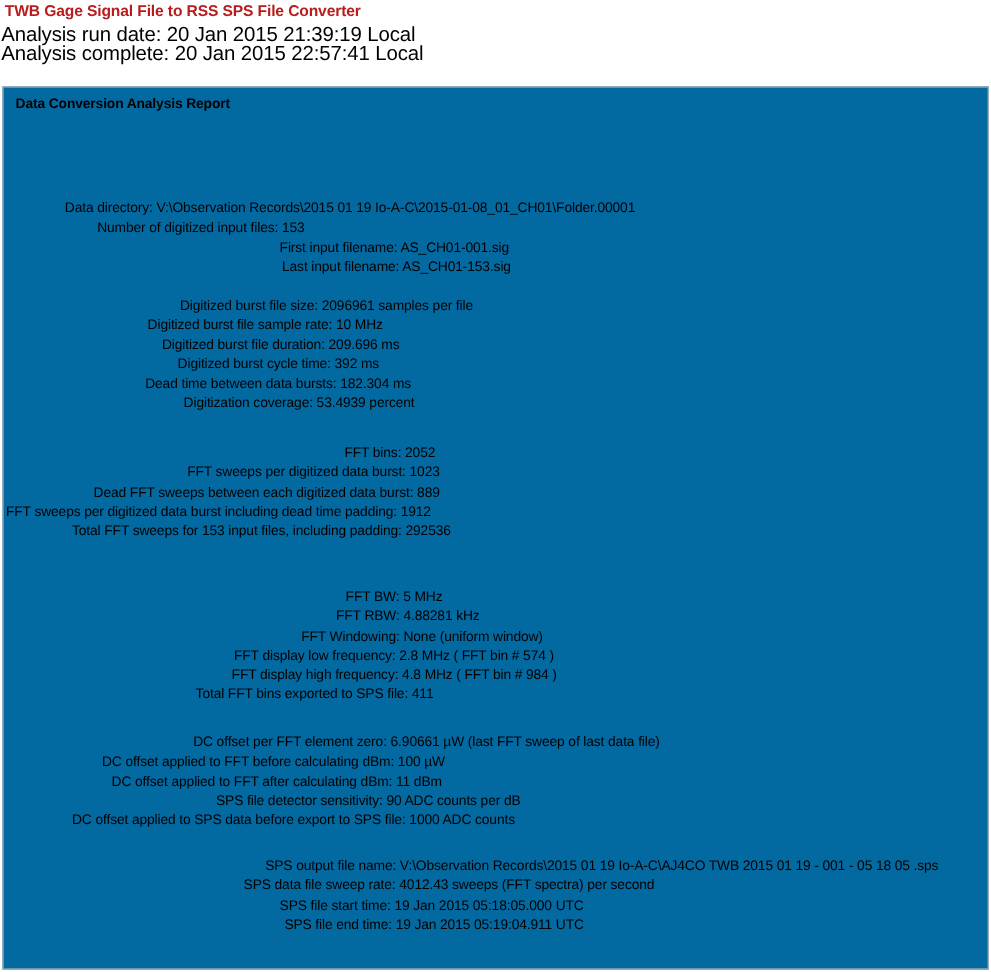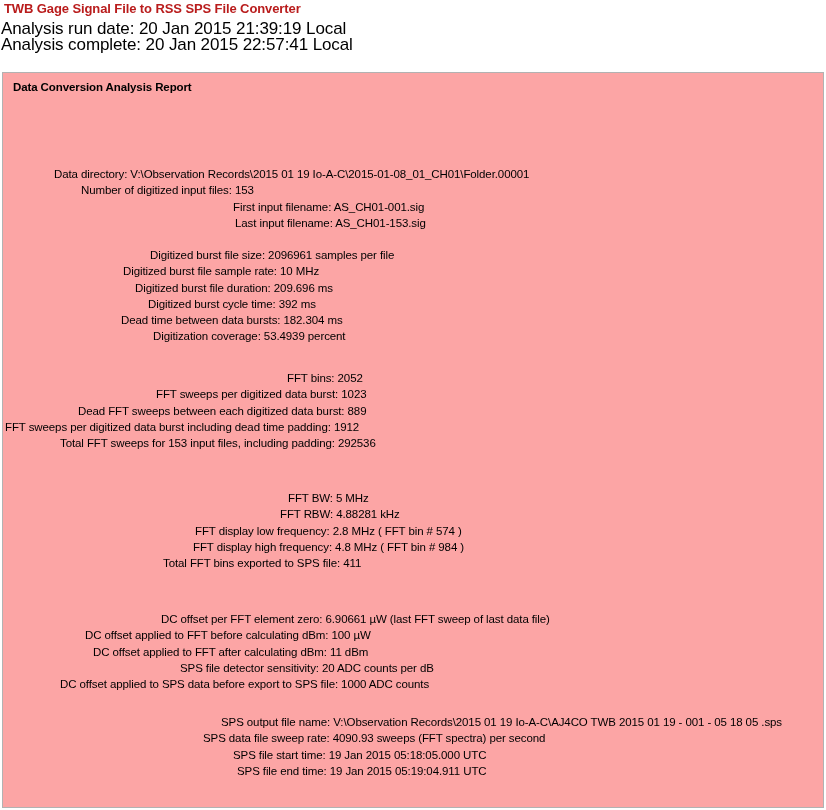--- a/index.html
+++ b/index.html
@@ -15,21 +15,21 @@
     letter-spacing:-0.1px;white-space:pre;
   }
   .hdr-line{
     position:absolute;left:1px;
     font-size:17px;letter-spacing:-0.1px;white-space:pre;
   }
   #hdr1{top:19px;}
   #hdr2{top:35px;}
   .report-panel{
     position:absolute;left:2px;top:72px;width:820px;height:734px;
-    border:1px solid #b2b2b2;background:#fca5a5;
+    border:1px solid #b2b2b2;background:#0369a1;
   }
   .report-heading{
     position:absolute;left:10px;top:8px;
     font-size:11.5px;font-weight:bold;letter-spacing:-0.1px;white-space:pre;
   }
   .group{position:absolute;left:0;right:0;}
   .line{
     font-size:11.5px;line-height:16.3px;height:16.3px;
     letter-spacing:-0.1px;white-space:pre;
   }
@@ -67,32 +67,33 @@
     <div class="line" style="margin-left:284px">FFT bins: 2052</div>
     <div class="line" style="margin-left:153px">FFT sweeps per digitized data burst: 1023</div>
     <div class="line" style="margin-left:75px">Dead FFT sweeps between each digitized data burst: 889</div>
     <div class="line" style="margin-left:2px">FFT sweeps per digitized data burst including dead time padding: 1912</div>
     <div class="line" style="margin-left:57px">Total FFT sweeps for 153 input files, including padding: 292536</div>
   </div>
 
   <div class="group" id="g5">
     <div class="line" style="margin-left:285px">FFT BW: 5 MHz</div>
     <div class="line" style="margin-left:277px">FFT RBW: 4.88281 kHz</div>
+    <div class="line" style="margin-left:248px">FFT Windowing: None (uniform window)</div>
     <div class="line" style="margin-left:192px">FFT display low frequency: 2.8 MHz ( FFT bin # 574 )</div>
     <div class="line" style="margin-left:190px">FFT display high frequency: 4.8 MHz ( FFT bin # 984 )</div>
     <div class="line" style="margin-left:160px">Total FFT bins exported to SPS file: 411</div>
   </div>
 
   <div class="group" id="g6">
     <div class="line" style="margin-left:158px">DC offset per FFT element zero: 6.90661 µW (last FFT sweep of last data file)</div>
     <div class="line" style="margin-left:82px">DC offset applied to FFT before calculating dBm: 100 µW</div>
     <div class="line" style="margin-left:90px">DC offset applied to FFT after calculating dBm: 11 dBm</div>
-    <div class="line" style="margin-left:177px">SPS file detector sensitivity: 20 ADC counts per dB</div>
+    <div class="line" style="margin-left:177px">SPS file detector sensitivity: 90 ADC counts per dB</div>
     <div class="line" style="margin-left:57px">DC offset applied to SPS data before export to SPS file: 1000 ADC counts</div>
   </div>
 
   <div class="group" id="g7">
     <div class="line" style="margin-left:218px">SPS output file name: V:\Observation Records\2015 01 19 Io-A-C\AJ4CO TWB 2015 01 19 - 001 - 05 18 05 .sps</div>
-    <div class="line" style="margin-left:200px">SPS data file sweep rate: 4090.93 sweeps (FFT spectra) per second</div>
+    <div class="line" style="margin-left:200px">SPS data file sweep rate: 4012.43 sweeps (FFT spectra) per second</div>
     <div class="line" style="margin-left:230px">SPS file start time: 19 Jan 2015 05:18:05.000 UTC</div>
     <div class="line" style="margin-left:234px">SPS file end time: 19 Jan 2015 05:19:04.911 UTC</div>
   </div>
 </div>
 
 </body></html>

